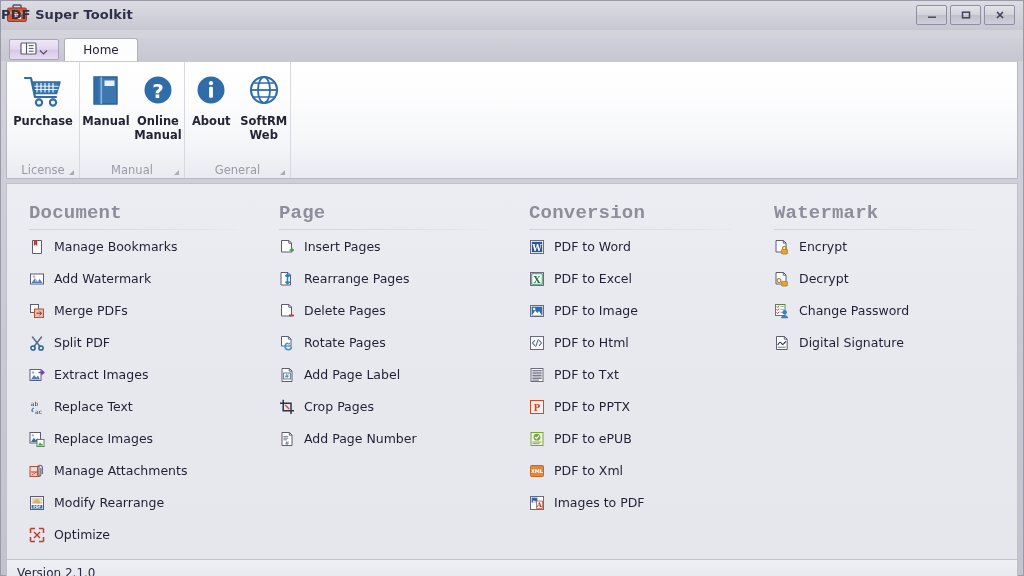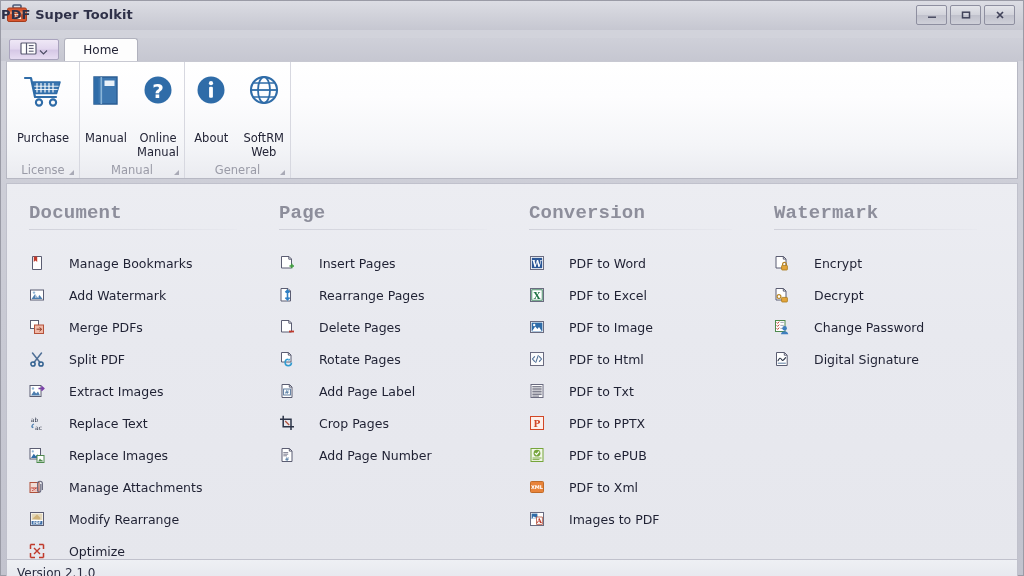--- a/index.html
+++ b/index.html
@@ -142,25 +142,26 @@
     text-align: center;
     cursor: default;
   }
   .rbtn .rbtn-ico {
     height: 42px;
     display: flex;
     align-items: center;
     justify-content: center;
   }
   .rbtn .rbtn-lbl {
-    margin-top: 19px;
+    margin-top: 2px;
     font-size: 11.5px;
     color: #232436;
     line-height: 14px;
     font-family: "DejaVu Sans", sans-serif;
+    font-weight: bold;
   }
   .rgroup-footer {
     height: 16px;
     flex: 0 0 16px;
     position: relative;
     display: flex;
     align-items: center;
     justify-content: center;
   }
   .rgroup-name {
@@ -203,22 +204,22 @@
   }
   .col-rule {
     height: 1px;
     margin-right: 20px;
     background: linear-gradient(90deg,#d0d1da 0%, #dcdde4 55%, #e8e9ef 100%);
     margin-bottom: 9px;
   }
   .item {
     height: 32px;
     display: flex;
-    align-items: flex-end;
-    gap: 24px;
+    align-items: flex-start;
+    gap: 9px;
     cursor: default;
   }
   .item-ico {
     width: 16px; height: 16px;
     flex: 0 0 16px;
     display: flex;
     align-items: center;
     justify-content: center;
   }
   .item-ico svg { display:block; }

